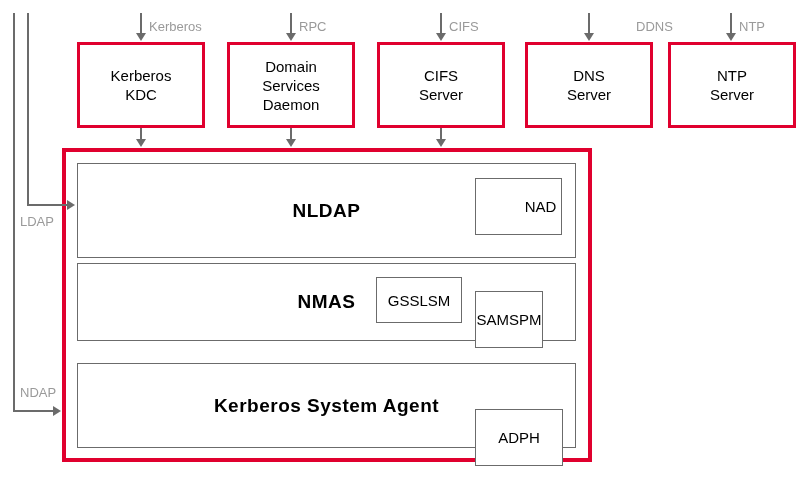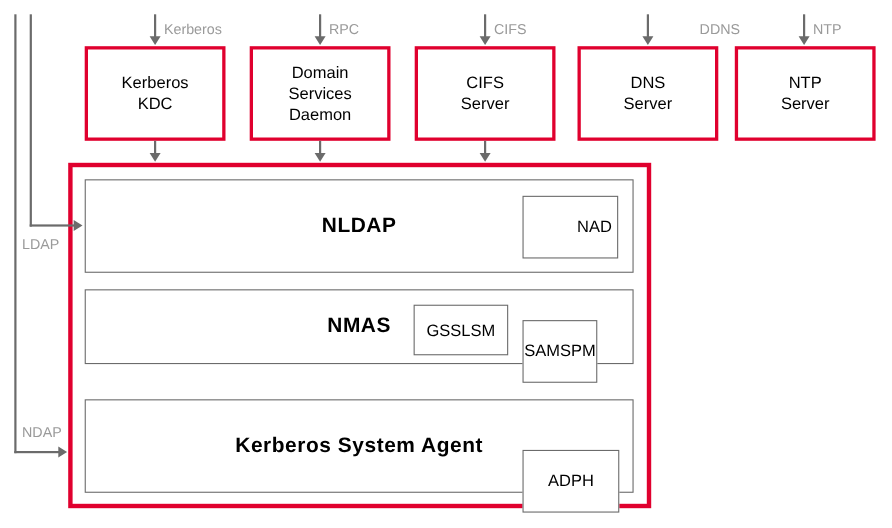--- a/index.html
+++ b/index.html
@@ -188,24 +188,24 @@
   <div class="arrow-down" style="left:136px; top:139px;"></div>
 
   <div class="vline" style="left:290px; top:128px; height:12px;"></div>
   <div class="arrow-down" style="left:286px; top:139px;"></div>
 
   <div class="vline" style="left:440px; top:128px; height:12px;"></div>
   <div class="arrow-down" style="left:436px; top:139px;"></div>
 
   <div class="stack-container"></div>
 
-  <div class="stack-row" style="top:163px; height:85px;">
+  <div class="stack-row" style="top:163px; height:95px;">
     <span class="row-title">NLDAP</span>
   </div>
-  <div class="stack-row" style="top:263px; height:68px;">
+  <div class="stack-row" style="top:263px; height:78px;">
     <span class="row-title">NMAS</span>
   </div>
   <div class="stack-row" style="top:363px; height:85px;">
     <span class="row-title">Kerberos System Agent</span>
   </div>
 
   <div class="module-box" style="left:475px; top:178px; width:87px; height:57px;padding-left:44px;">
     <span>NAD</span>
   </div>
   <div class="module-box" style="left:376px; top:277px; width:86px; height:46px;">

